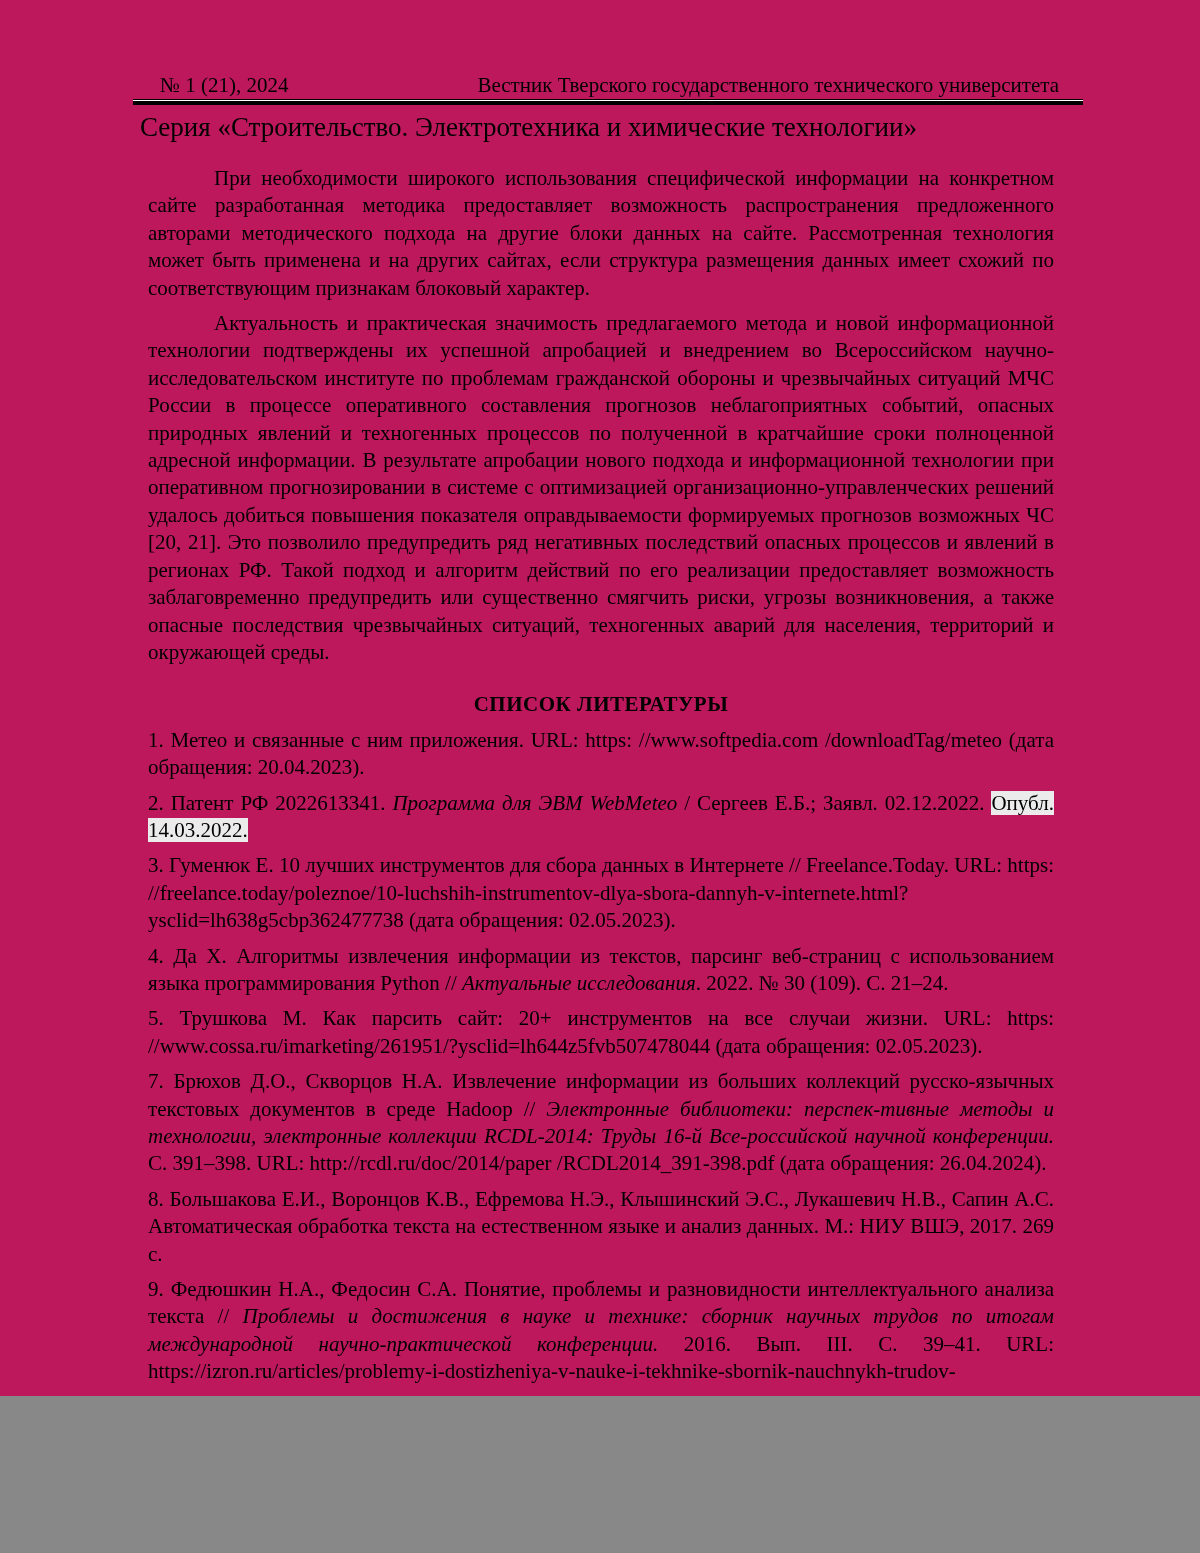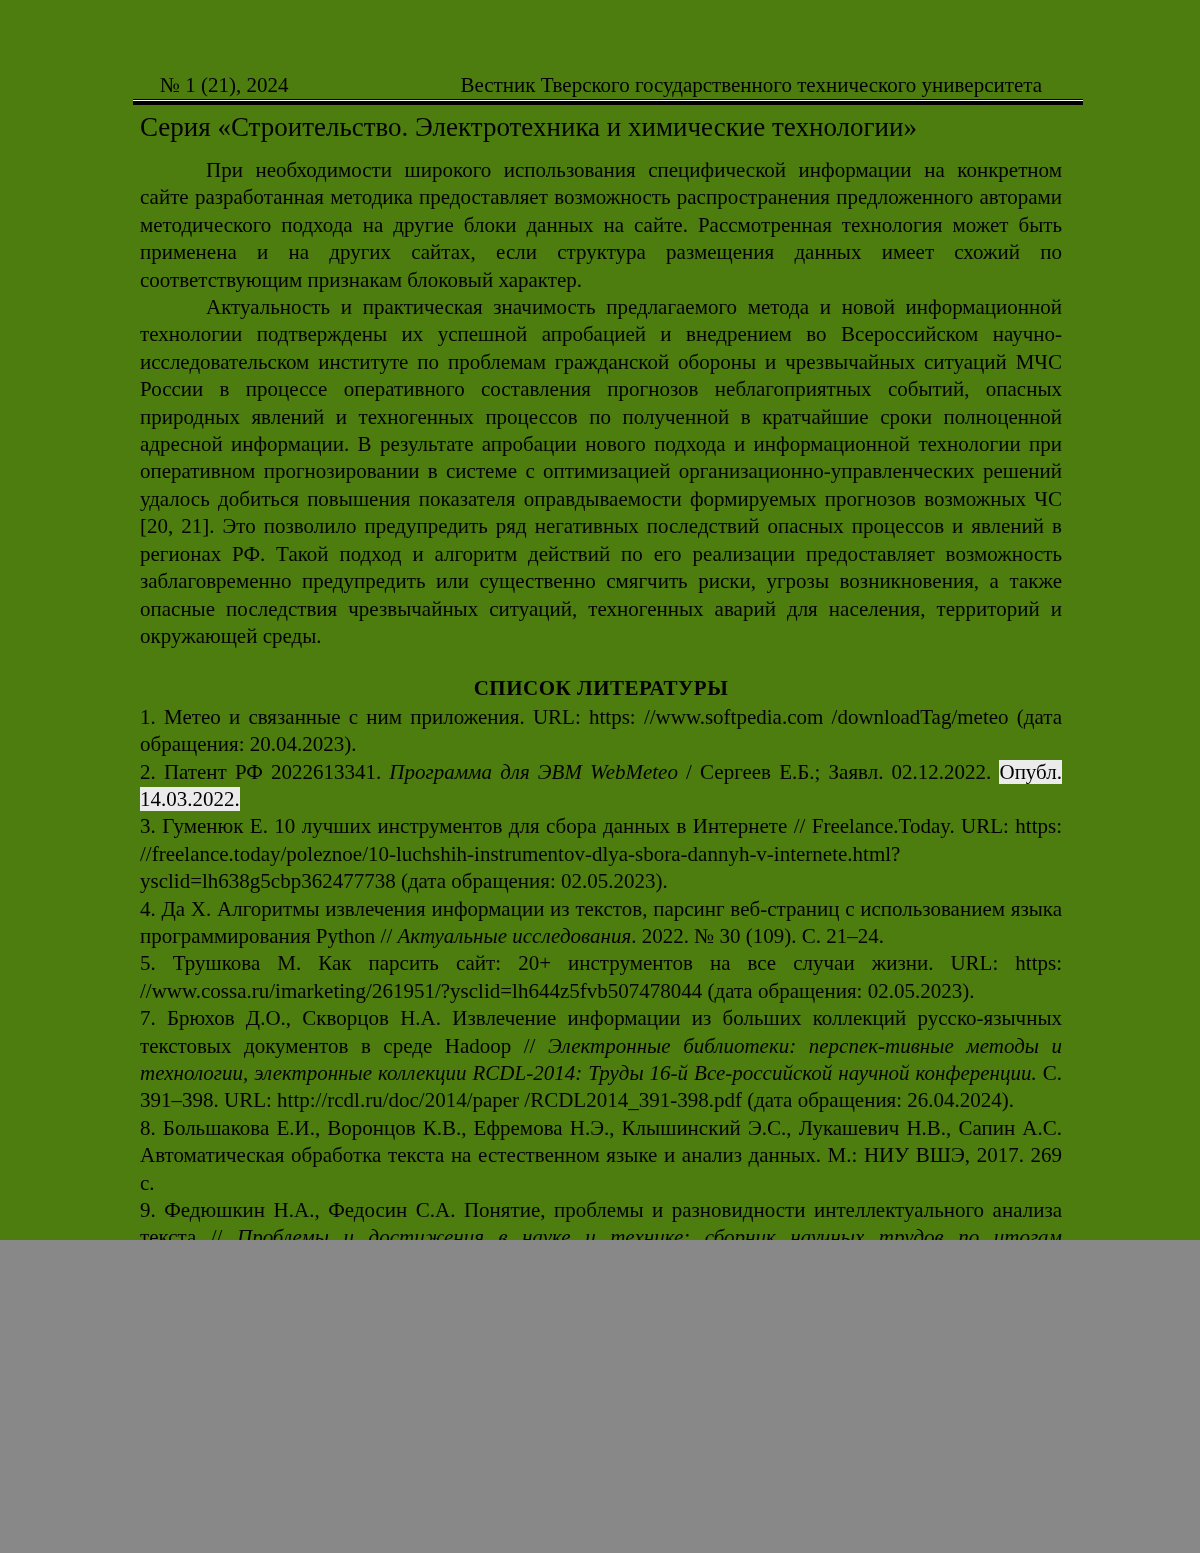--- a/index.html
+++ b/index.html
@@ -1,57 +1,57 @@
 <!DOCTYPE html>
 <html lang="ru"><head>
 <meta charset="utf-8">
 <style>
   html, body { margin: 0; padding: 0; background: #888; }
   .page {
     position: relative;
     width: 1200px;
-    height: 1240px;
+    height: 1396px;
     margin: 0 auto;
-    background: #4d7c0f;
+    background: #be185d;
     color: #000000;
     font-family: "Liberation Serif", "DejaVu Serif", serif;
     overflow: hidden;
   }
   
   .header-row {
     position: absolute;
     top: 72px; left: 140px; width: 922px;
     display: flex;
     font-size: 21px;
     line-height: 26px;
     white-space: nowrap;
   }
   .issue { padding-left: 20px; }
-  .journal { margin-left: auto; margin-right: 20px; }
+  .journal { margin-left: auto; margin-right: 3px; }
   .header-rule {
     position: absolute;
     top: 99px; left: 133px; width: 950px; height: 7px;
   }
   .header-rule .thin  { height: 1px; background: #000; }
   .header-rule .gap   { height: 1px; background: #fff; }
   .header-rule .thick { height: 4px; background: #000; }
   .series {
     position: absolute;
     top: 112px; left: 140px; width: 922px;
     font-size: 27px;
   }
   
   .body-text {
     position: absolute;
     top: 157px; left: 140px; width: 922px;
     font-size: 21px;
     line-height: 27.4px;
     text-align: justify;
   }
-  .body-text p { margin: 0; }
+  .body-text p { margin: 8px; }
   p.para { text-indent: 66px; }
   .refs-heading {
     font-weight: bold;
     text-align: center;
     text-indent: 0;
     margin-top: 25px !important;
     margin-bottom: 1px !important;
     letter-spacing: 0.5px;
   }
   p.ref {

